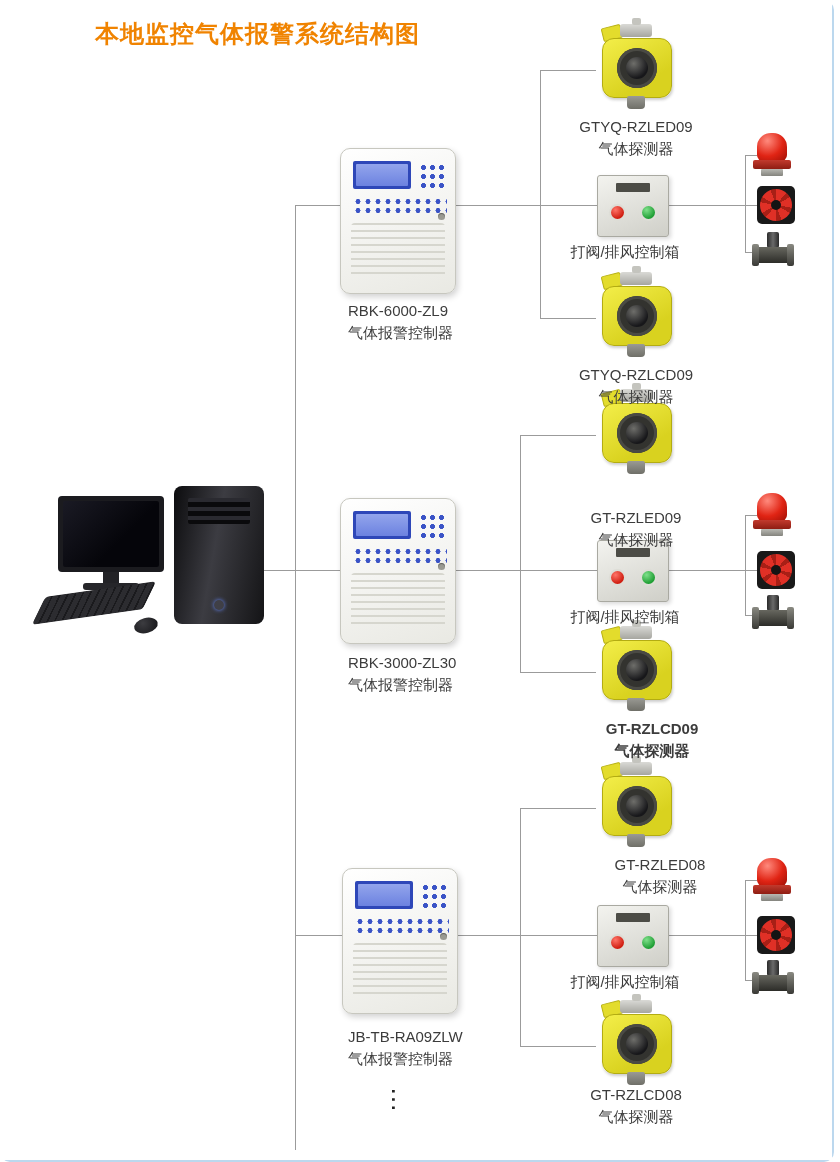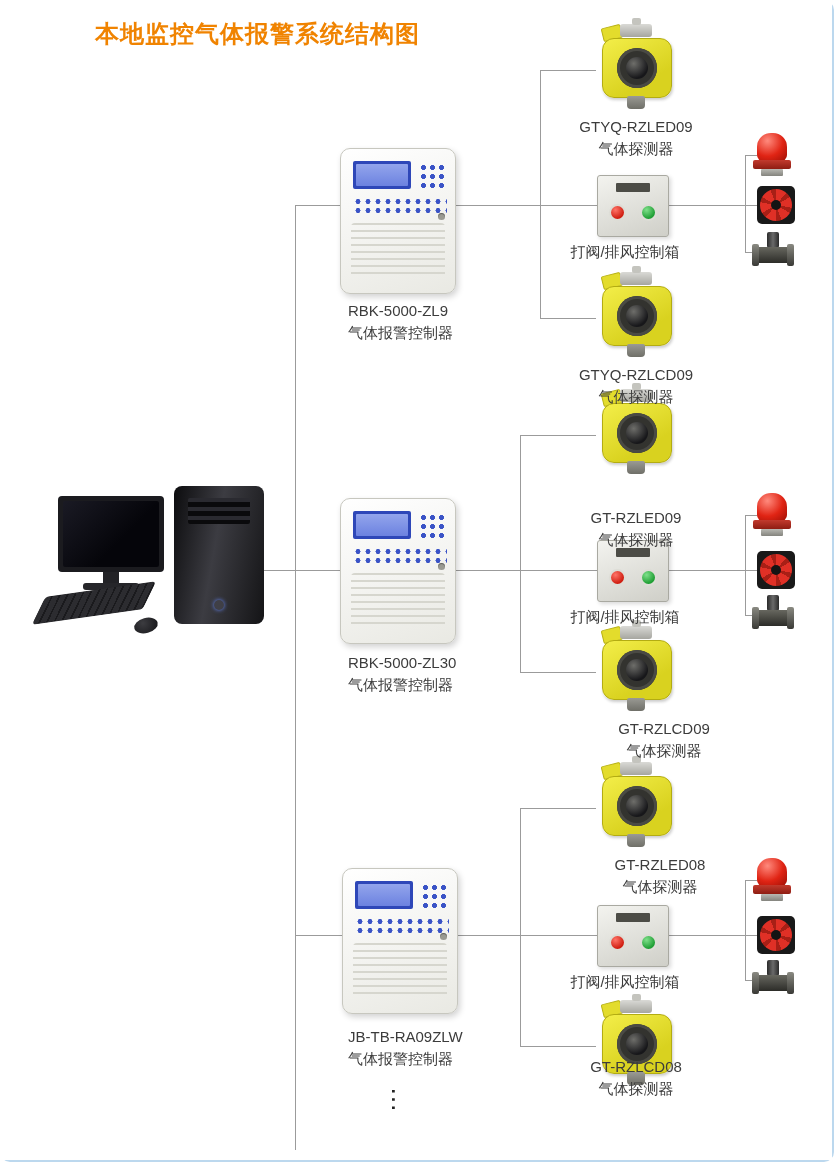--- a/index.html
+++ b/index.html
@@ -131,21 +131,21 @@
     <div class="controller" style="left:340px;top:148px;">
       <div class="ctrl-screen">
           <div class="ctrl-screen-in"></div>
         </div>
       <div class="ctrl-keys"></div>
       <div class="ctrl-row"></div>
       <div class="ctrl-vents"></div>
       <div class="ctrl-lock"></div>
     </div>
     <div class="lbl left" style="left:348px;top:300px;">
-      <div>RBK-5000-ZL9</div>
+      <div>RBK-6000-ZL9</div>
       <div>气体报警控制器</div>
     </div>
 
     <div class="detector" style="left:596px;top:24px;">
       <div class="det-junction"></div>
       <div class="det-top"></div>
       <div class="det-body">
         <div class="det-face">
             <div class="det-lens"></div>
           </div>
@@ -199,21 +199,21 @@
     <div class="controller" style="left:340px;top:498px;">
       <div class="ctrl-screen">
           <div class="ctrl-screen-in"></div>
         </div>
       <div class="ctrl-keys"></div>
       <div class="ctrl-row"></div>
       <div class="ctrl-vents"></div>
       <div class="ctrl-lock"></div>
     </div>
     <div class="lbl left" style="left:348px;top:652px;">
-      <div>RBK-5000-ZL30</div>
+      <div>RBK-3000-ZL30</div>
       <div>气体报警控制器</div>
     </div>
 
     <div class="detector" style="left:596px;top:389px;">
       <div class="det-junction"></div>
       <div class="det-top"></div>
       <div class="det-body">
         <div class="det-face">
             <div class="det-lens"></div>
           </div>
@@ -237,21 +237,21 @@
     <div class="detector" style="left:596px;top:626px;">
       <div class="det-junction"></div>
       <div class="det-top"></div>
       <div class="det-body">
         <div class="det-face">
             <div class="det-lens"></div>
           </div>
       </div>
       <div class="det-sensor"></div>
     </div>
-    <div class="lbl" style="left:584px;top:718px;">
+    <div class="lbl" style="left:572px;top:718px;font-weight:bold;">
       <div>GT-RZLCD09</div>
       <div>气体探测器</div>
     </div>
 
     <div class="alarm" style="left:753px;top:493px;">
       <div class="alarm-dome"></div>
         <div class="alarm-base"></div>
         <div class="alarm-mount"></div>
     </div>
     <div class="fan" style="left:757px;top:551px;">
@@ -305,21 +305,21 @@
     <div class="detector" style="left:596px;top:1000px;">
       <div class="det-junction"></div>
       <div class="det-top"></div>
       <div class="det-body">
         <div class="det-face">
             <div class="det-lens"></div>
           </div>
       </div>
       <div class="det-sensor"></div>
     </div>
-    <div class="lbl" style="left:556px;top:1056px;">
+    <div class="lbl" style="left:556px;top:1084px;">
       <div>GT-RZLCD08</div>
       <div>气体探测器</div>
     </div>
 
     <div class="alarm" style="left:753px;top:858px;">
       <div class="alarm-dome"></div>
         <div class="alarm-base"></div>
         <div class="alarm-mount"></div>
     </div>
     <div class="fan" style="left:757px;top:916px;">

